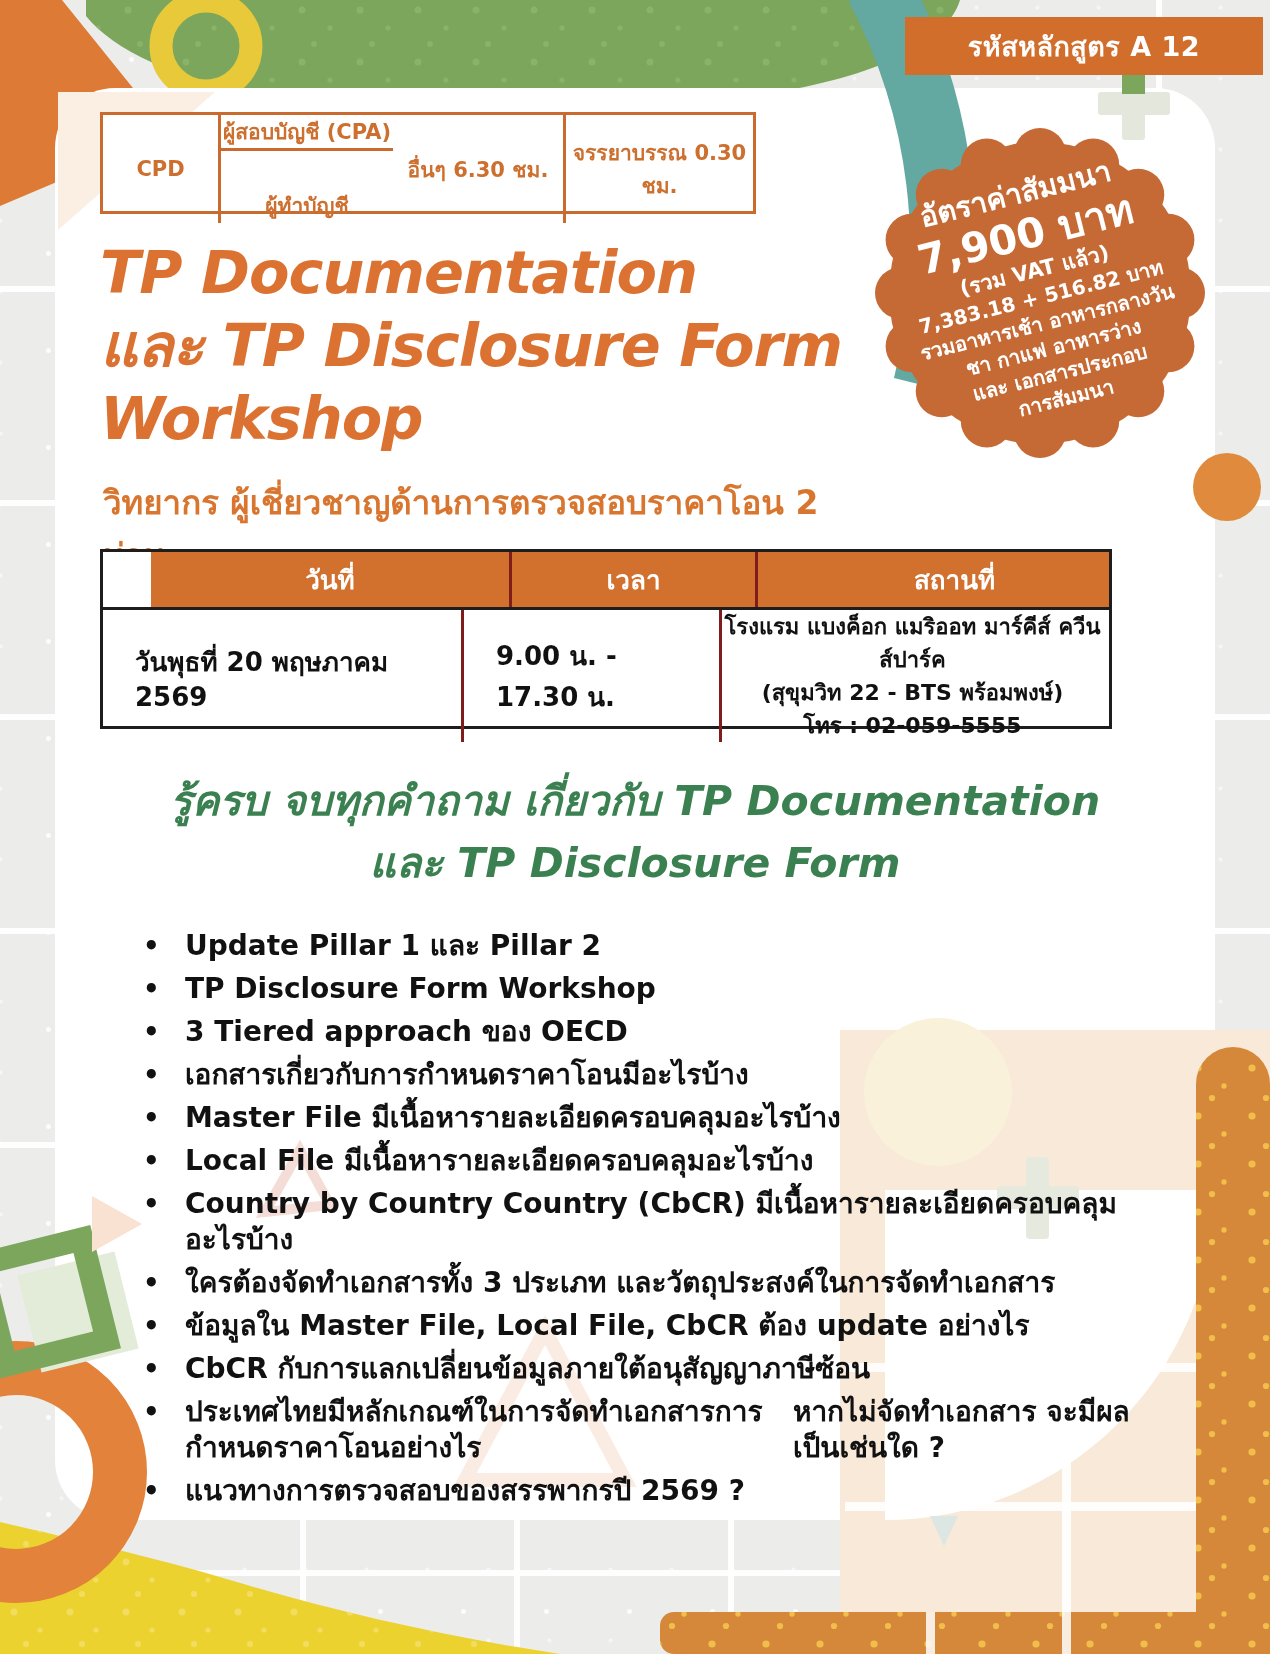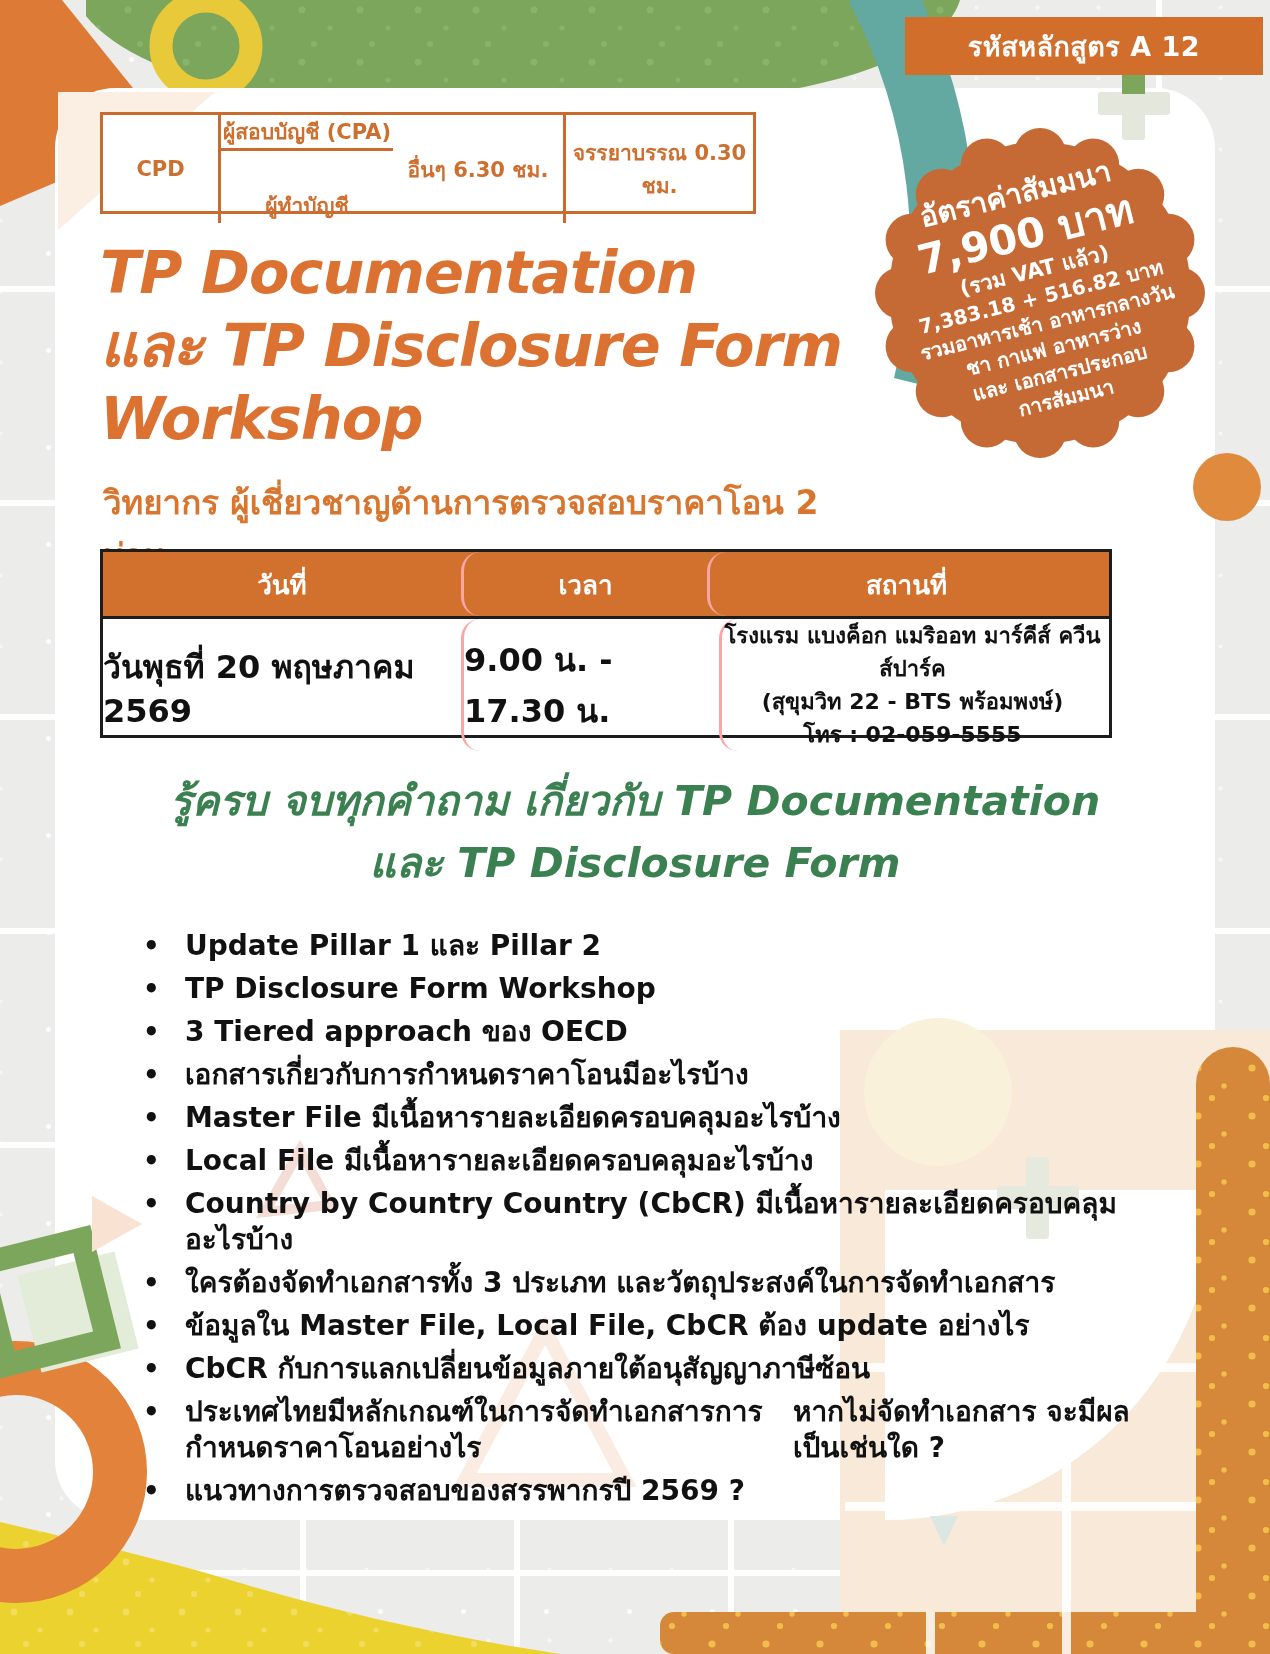--- a/index.html
+++ b/index.html
@@ -58,26 +58,26 @@
   .badge-core{position:absolute;inset:14px;border-radius:50%;background:#C66A35;}
   .badge-text{position:absolute;inset:0;display:flex;flex-direction:column;align-items:center;justify-content:center;
     transform:rotate(-14deg);color:#fff;text-align:center;}
   .badge-text .b1{font-size:29px;font-weight:600;line-height:36px;}
   .badge-text .b2{font-size:41px;font-weight:800;line-height:48px;}
   .badge-text .b3{font-size:21px;font-weight:600;line-height:27px;}
   .badge-text .bs{font-size:20px;font-weight:600;line-height:26px;}
 
   
   .schedule{left:100px;top:549px;width:1006px;border:3px solid #1d1d1d;background:#fff;z-index:3;}
-  .sch-head{display:grid;grid-template-columns:358px 246px 396px;background:#D2702E;height:64px;}
+  .sch-head{display:grid;grid-template-columns:358px 246px 396px;background:#D2702E;height:55px;margin-left:48px;}
   .sch-head div{display:flex;align-items:center;justify-content:center;color:#fff;font-weight:bold;font-size:26px;}
   .sch-body{display:grid;grid-template-columns:358px 246px 396px;height:116px;border-top:3px solid #1d1d1d;}
   .sch-body > div{display:flex;flex-direction:column;align-items:center;justify-content:center;color:#111;font-weight:bold;}
-  .sch-head div + div,.sch-body > div + div{border-left:3px solid #fca5a5;border-radius:19px;}
-  .sch-date,.sch-time{font-size:32px;}
+  .sch-head div + div,.sch-body > div + div{border-left:3px solid #7f1d1d;}
+  .sch-date,.sch-time{font-size:26px;padding-left:32px;}
   .sch-venue{font-size:22px;line-height:33px;text-align:center;margin-left:12px;}
 
   
   .green-heading{left:60px;top:770px;width:1150px;text-align:center;color:#3A8050;
     font-style:italic;font-weight:800;font-size:41px;line-height:62px;}
 
   
   .topics{left:143px;top:928px;width:990px;color:#111;}
   .topic{display:flex;margin-bottom:7px;font-weight:bold;font-size:28px;line-height:36px;}
   .topic .dot{width:42px;flex:none;font-size:26px;}

